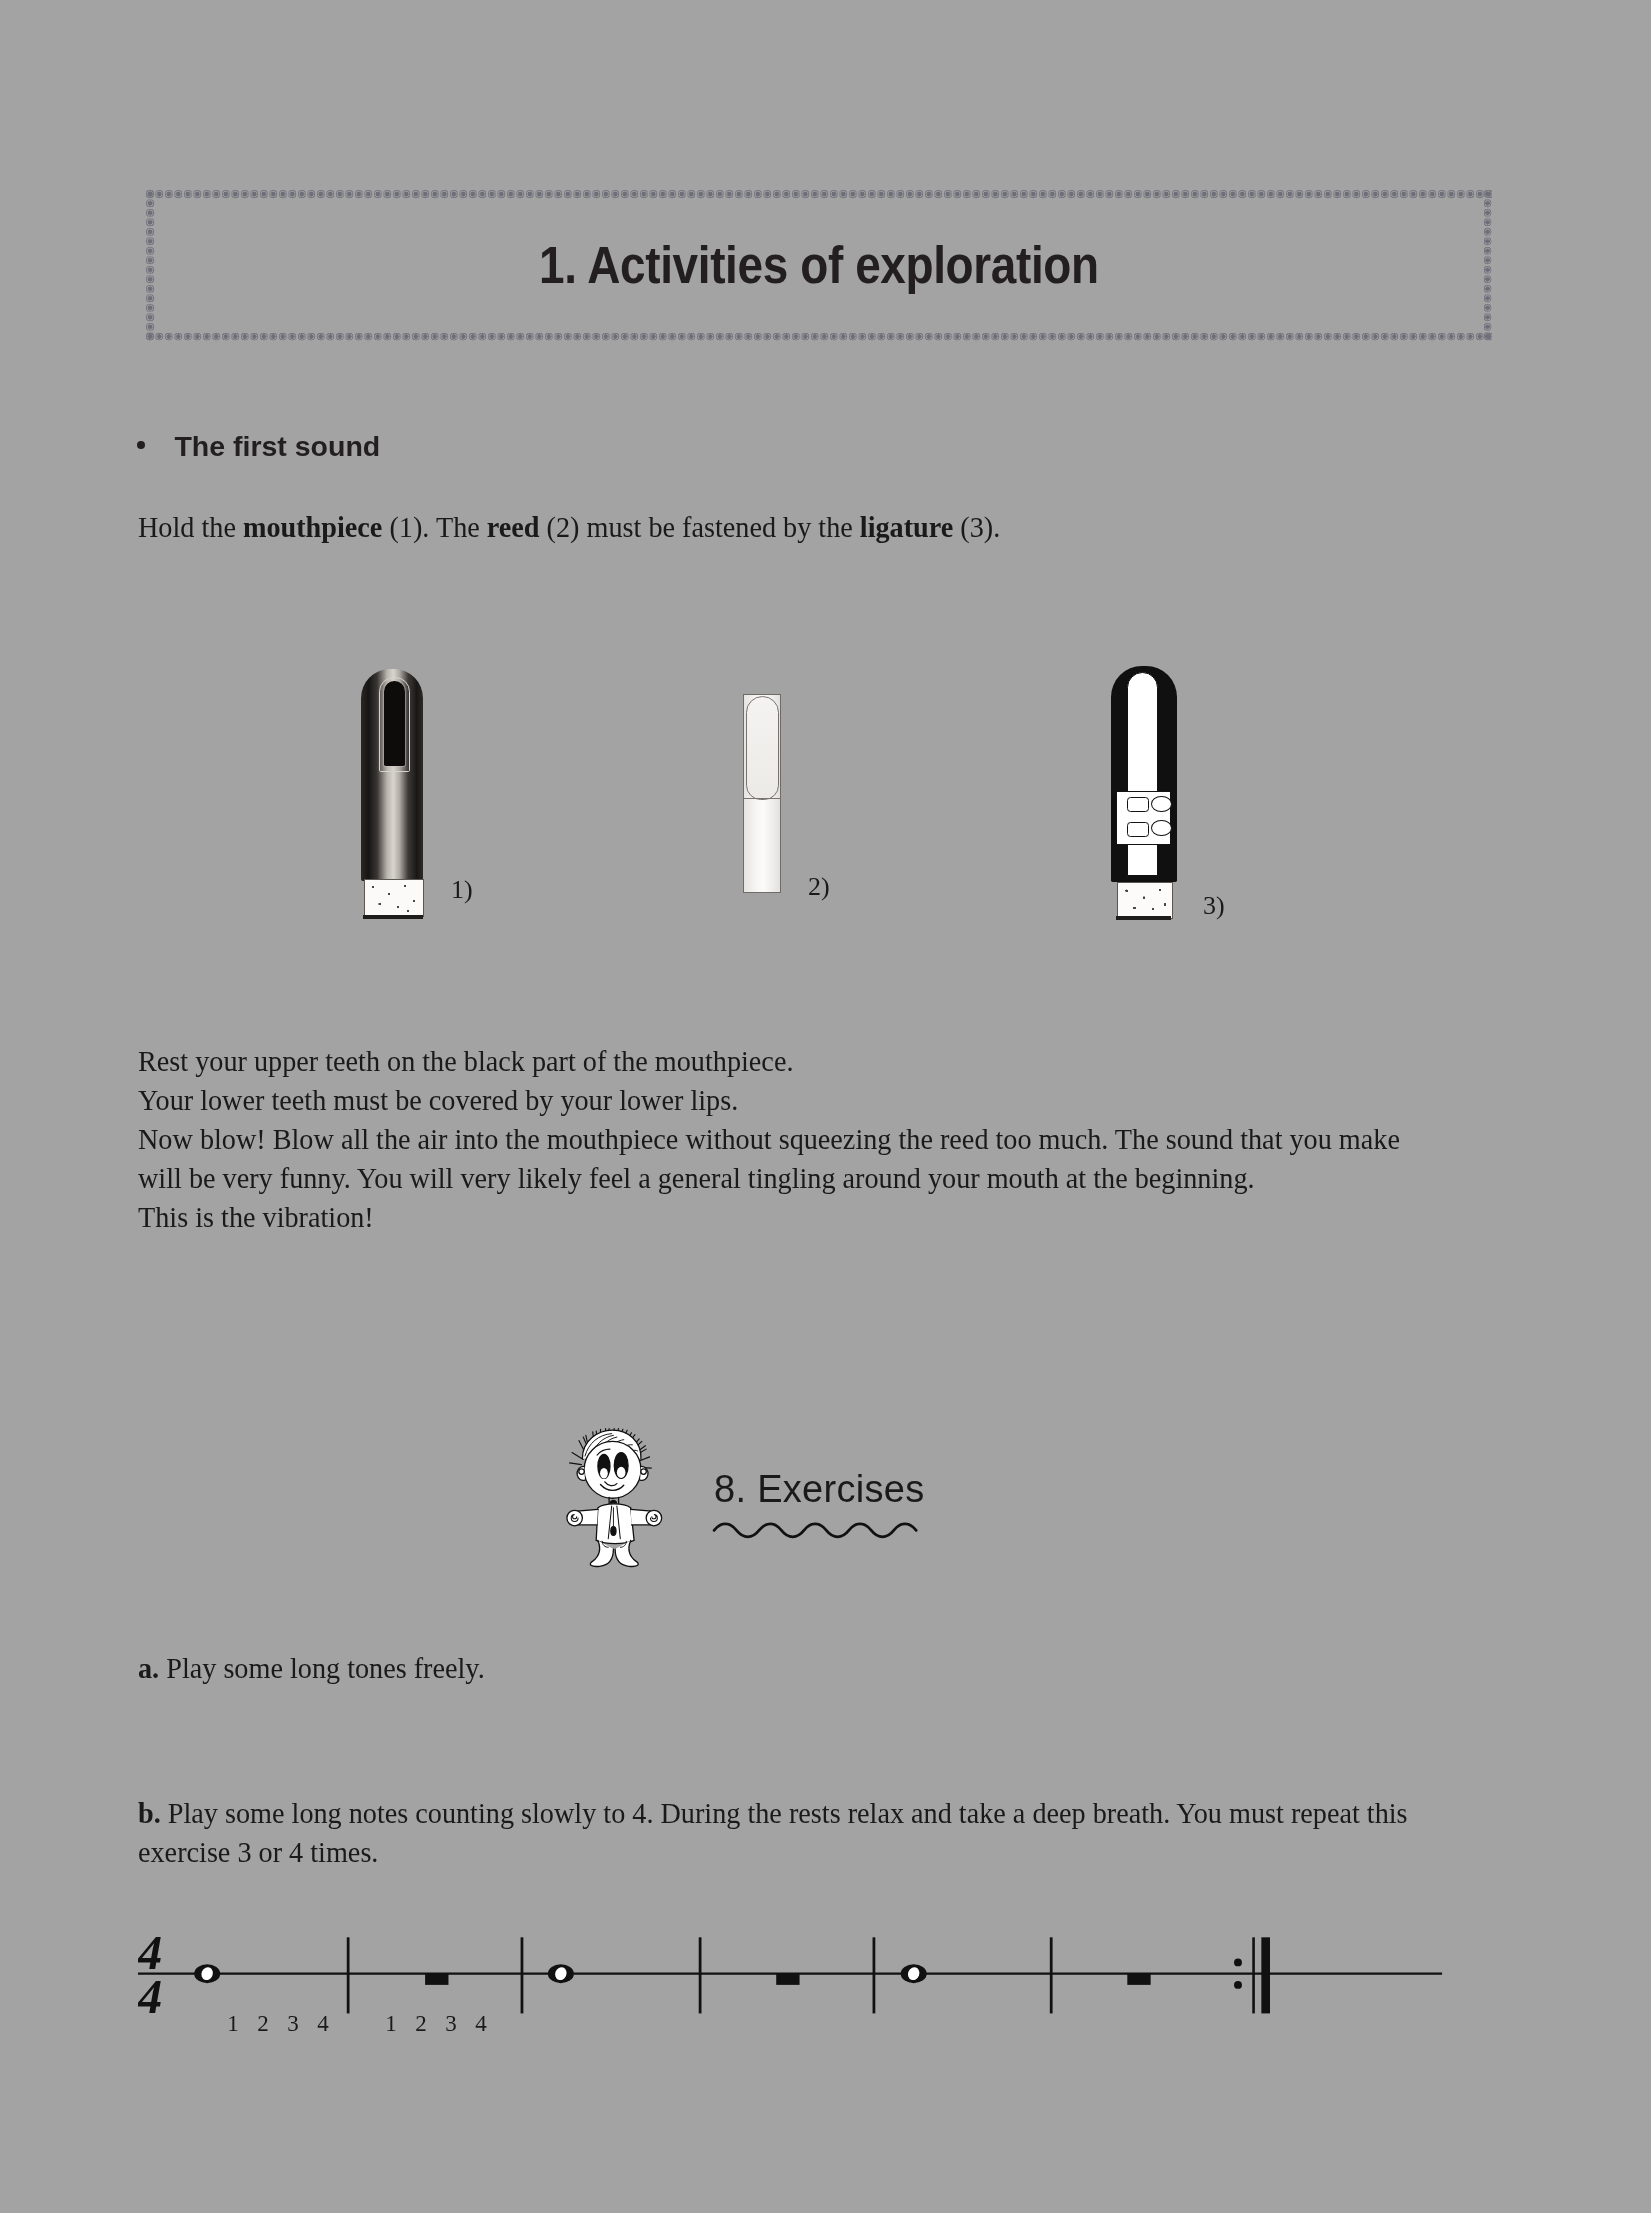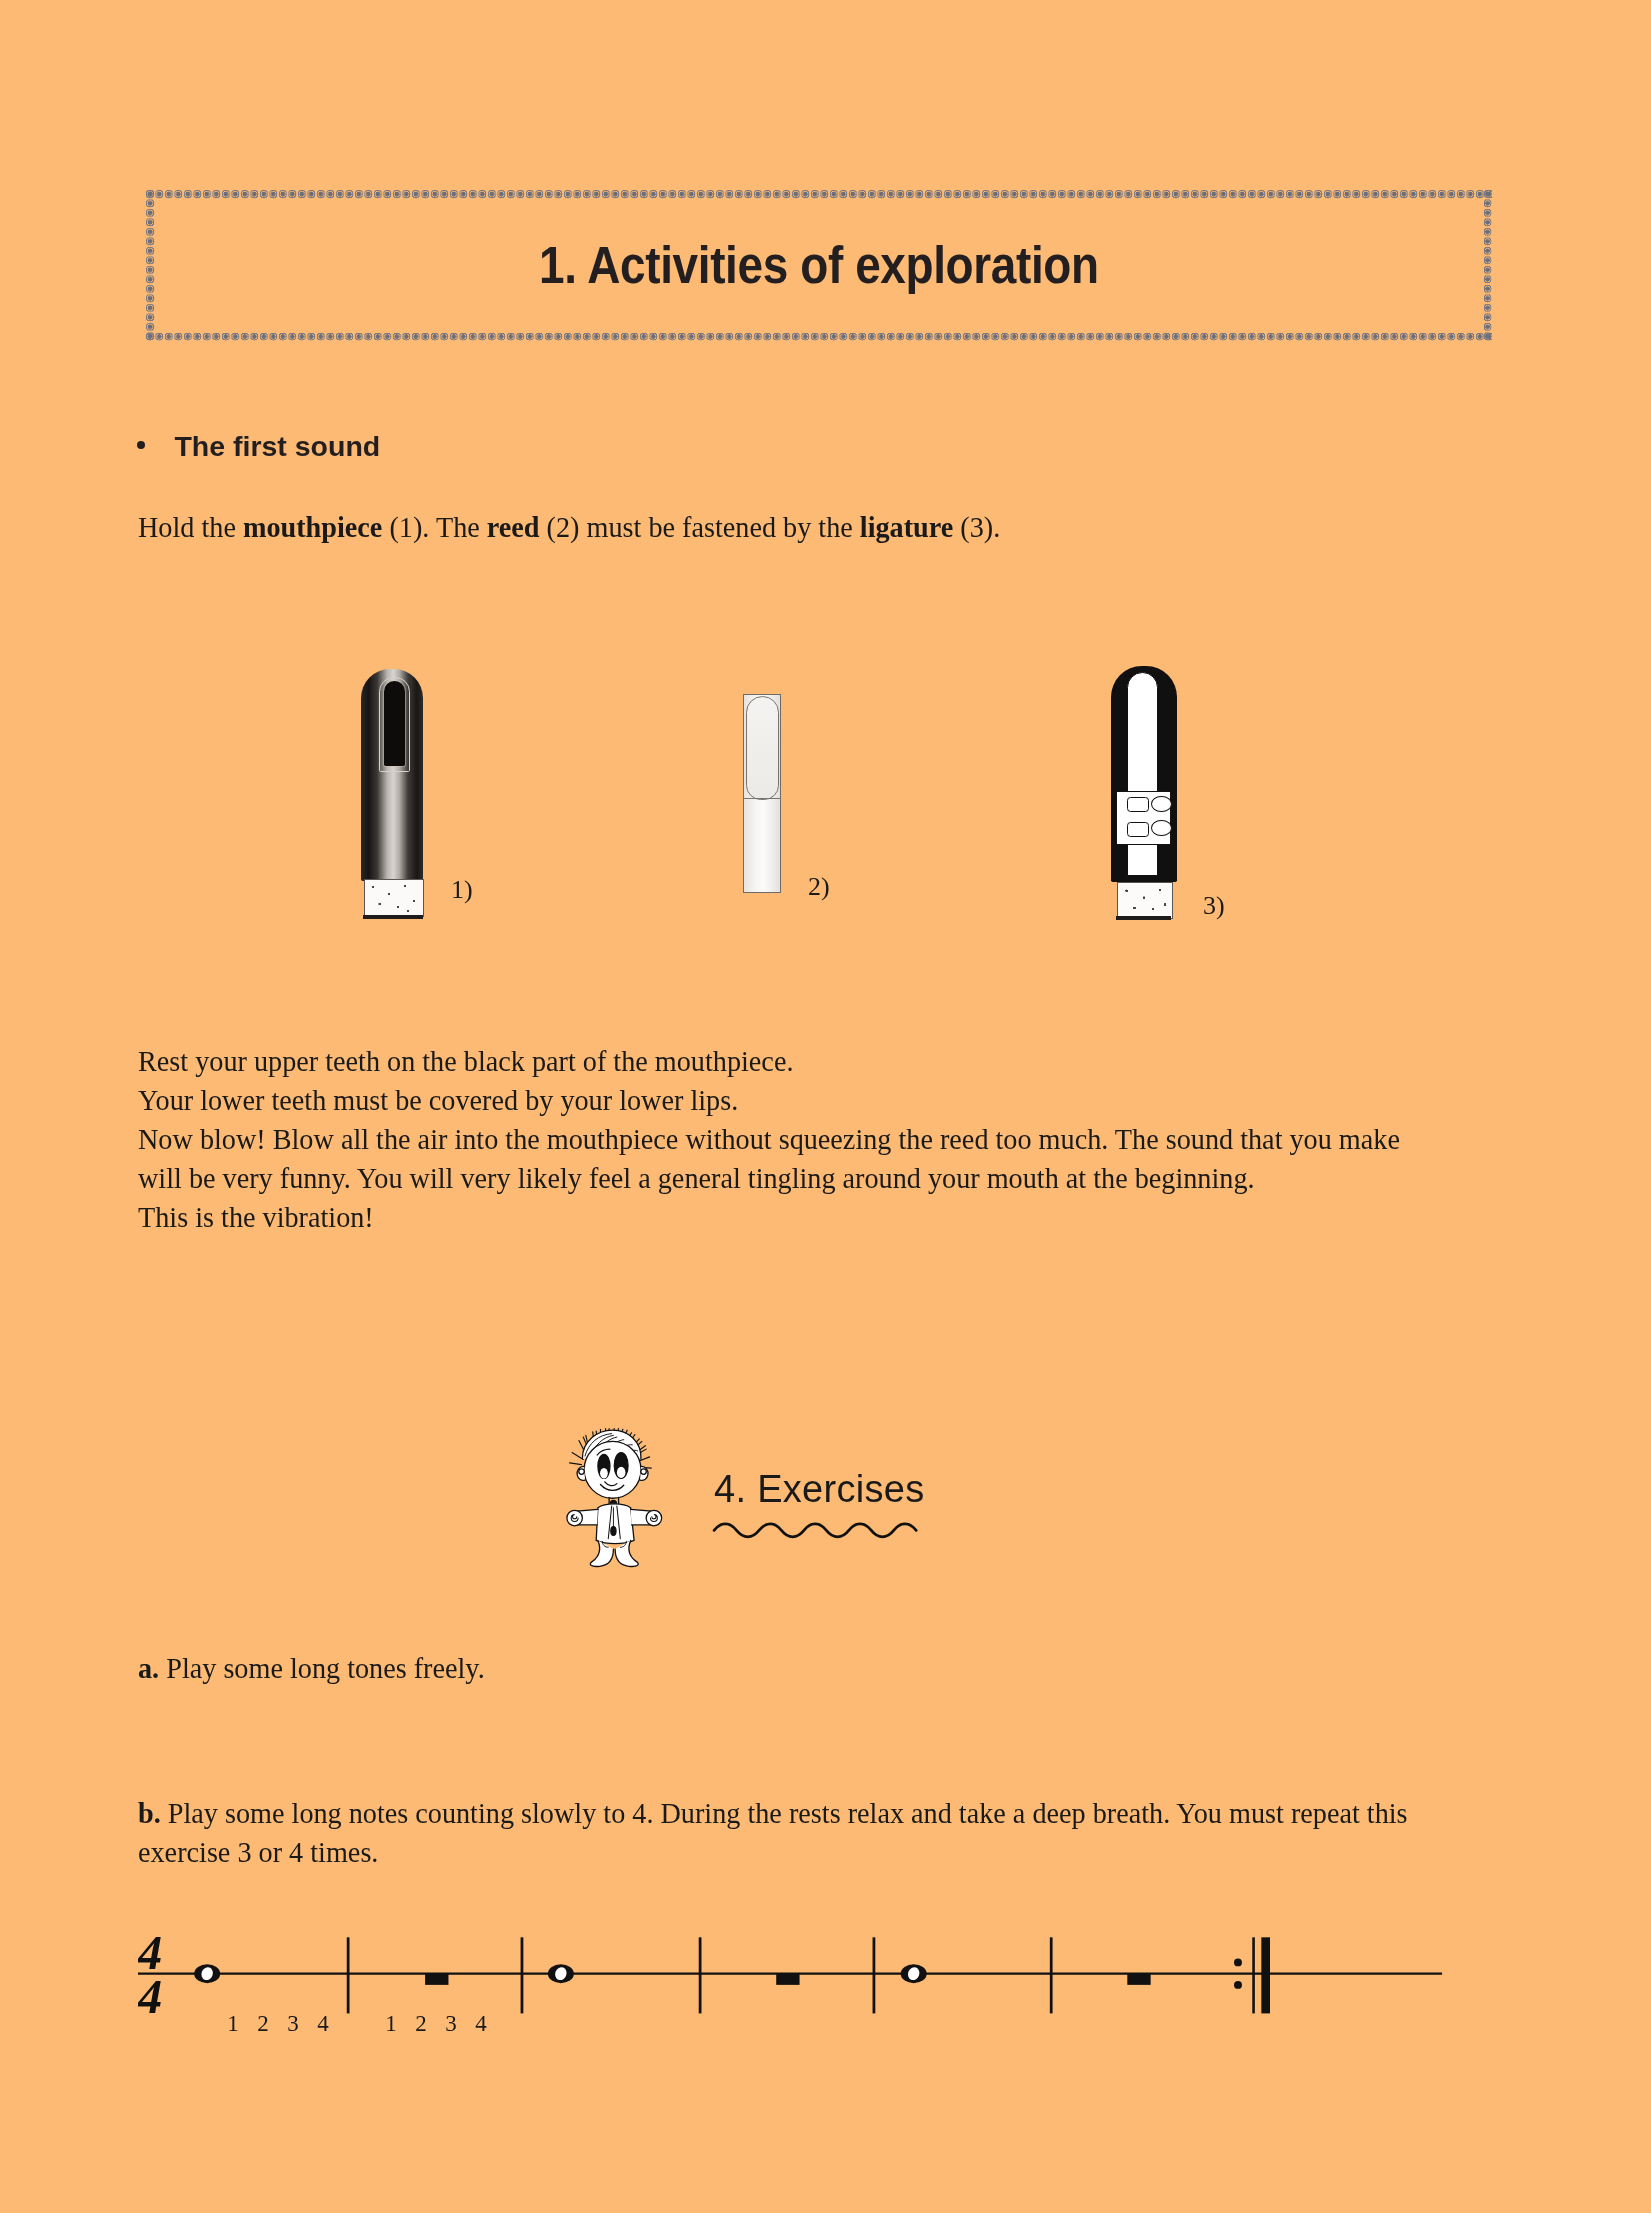--- a/index.html
+++ b/index.html
@@ -4,21 +4,21 @@
 <style>
   html, body {
     margin: 0;
     padding: 0;
     background: #ffffff;
   }
   .page {
     position: relative;
     width: 1652px;
     height: 2214px;
-    background: #fdba74;
+    background: #a3a3a3;
     font-family: "Liberation Serif", serif;
     color: #1a1a1a;
     overflow: hidden;
   }
 
   
   .title-frame {
     position: absolute;
     left: 145px;
     top: 189px;
@@ -444,21 +444,21 @@
         <path d="M21 116 a4 4 0 1 1 -4 -4 a2.4 2.4 0 1 0 2.4 2.4" stroke-width="1.2"></path>
         <circle cx="109" cy="116" r="9" fill="#fff"></circle>
         <path d="M105 116 a4 4 0 1 0 4 -4 a2.4 2.4 0 1 1 -2.4 2.4" stroke-width="1.2"></path>
 
         <path d="M44 142 C48 152, 46 160, 38 166 C32 170, 36 173, 46 172 C56 171, 62 164, 62 152" fill="#fff"></path>
         <path d="M82 142 C78 152, 80 160, 88 166 C94 170, 90 173, 80 172 C70 171, 64 164, 64 152" fill="#fff"></path>
         <path d="M49 143 c0 4 3 7 7 7 M77 143 c0 4 -3 7 -7 7" stroke-width="1.1"></path>
       </g>
     </svg>
 
-    <div class="exercises-title">4. Exercises</div>
+    <div class="exercises-title">8. Exercises</div>
 
     <svg class="squiggle" viewBox="0 0 240 22">
       <path d="M2 12 C10 2, 20 2, 28 12 C36 22, 46 22, 54 12 C62 2, 72 2, 80 12 C88 22, 98 22, 106 12 C114 2, 124 2, 132 12 C140 22, 150 22, 158 12 C166 2, 176 2, 184 12 C192 22, 202 22, 210 12 C218 2, 228 2, 236 12" fill="none" stroke="#111" stroke-width="3.2" stroke-linecap="round"></path>
     </svg>
   </div>
 
   <div class="exercise-item" id="exercise-a"><b>a.</b><span> Play some long tones freely.</span></div>
 
   <div class="exercise-item" id="exercise-b"><b>b.</b><span> Play some long notes counting slowly to 4. During the rests relax and take a deep breath. You must repeat this exercise 3 or 4 times.</span></div>
 

